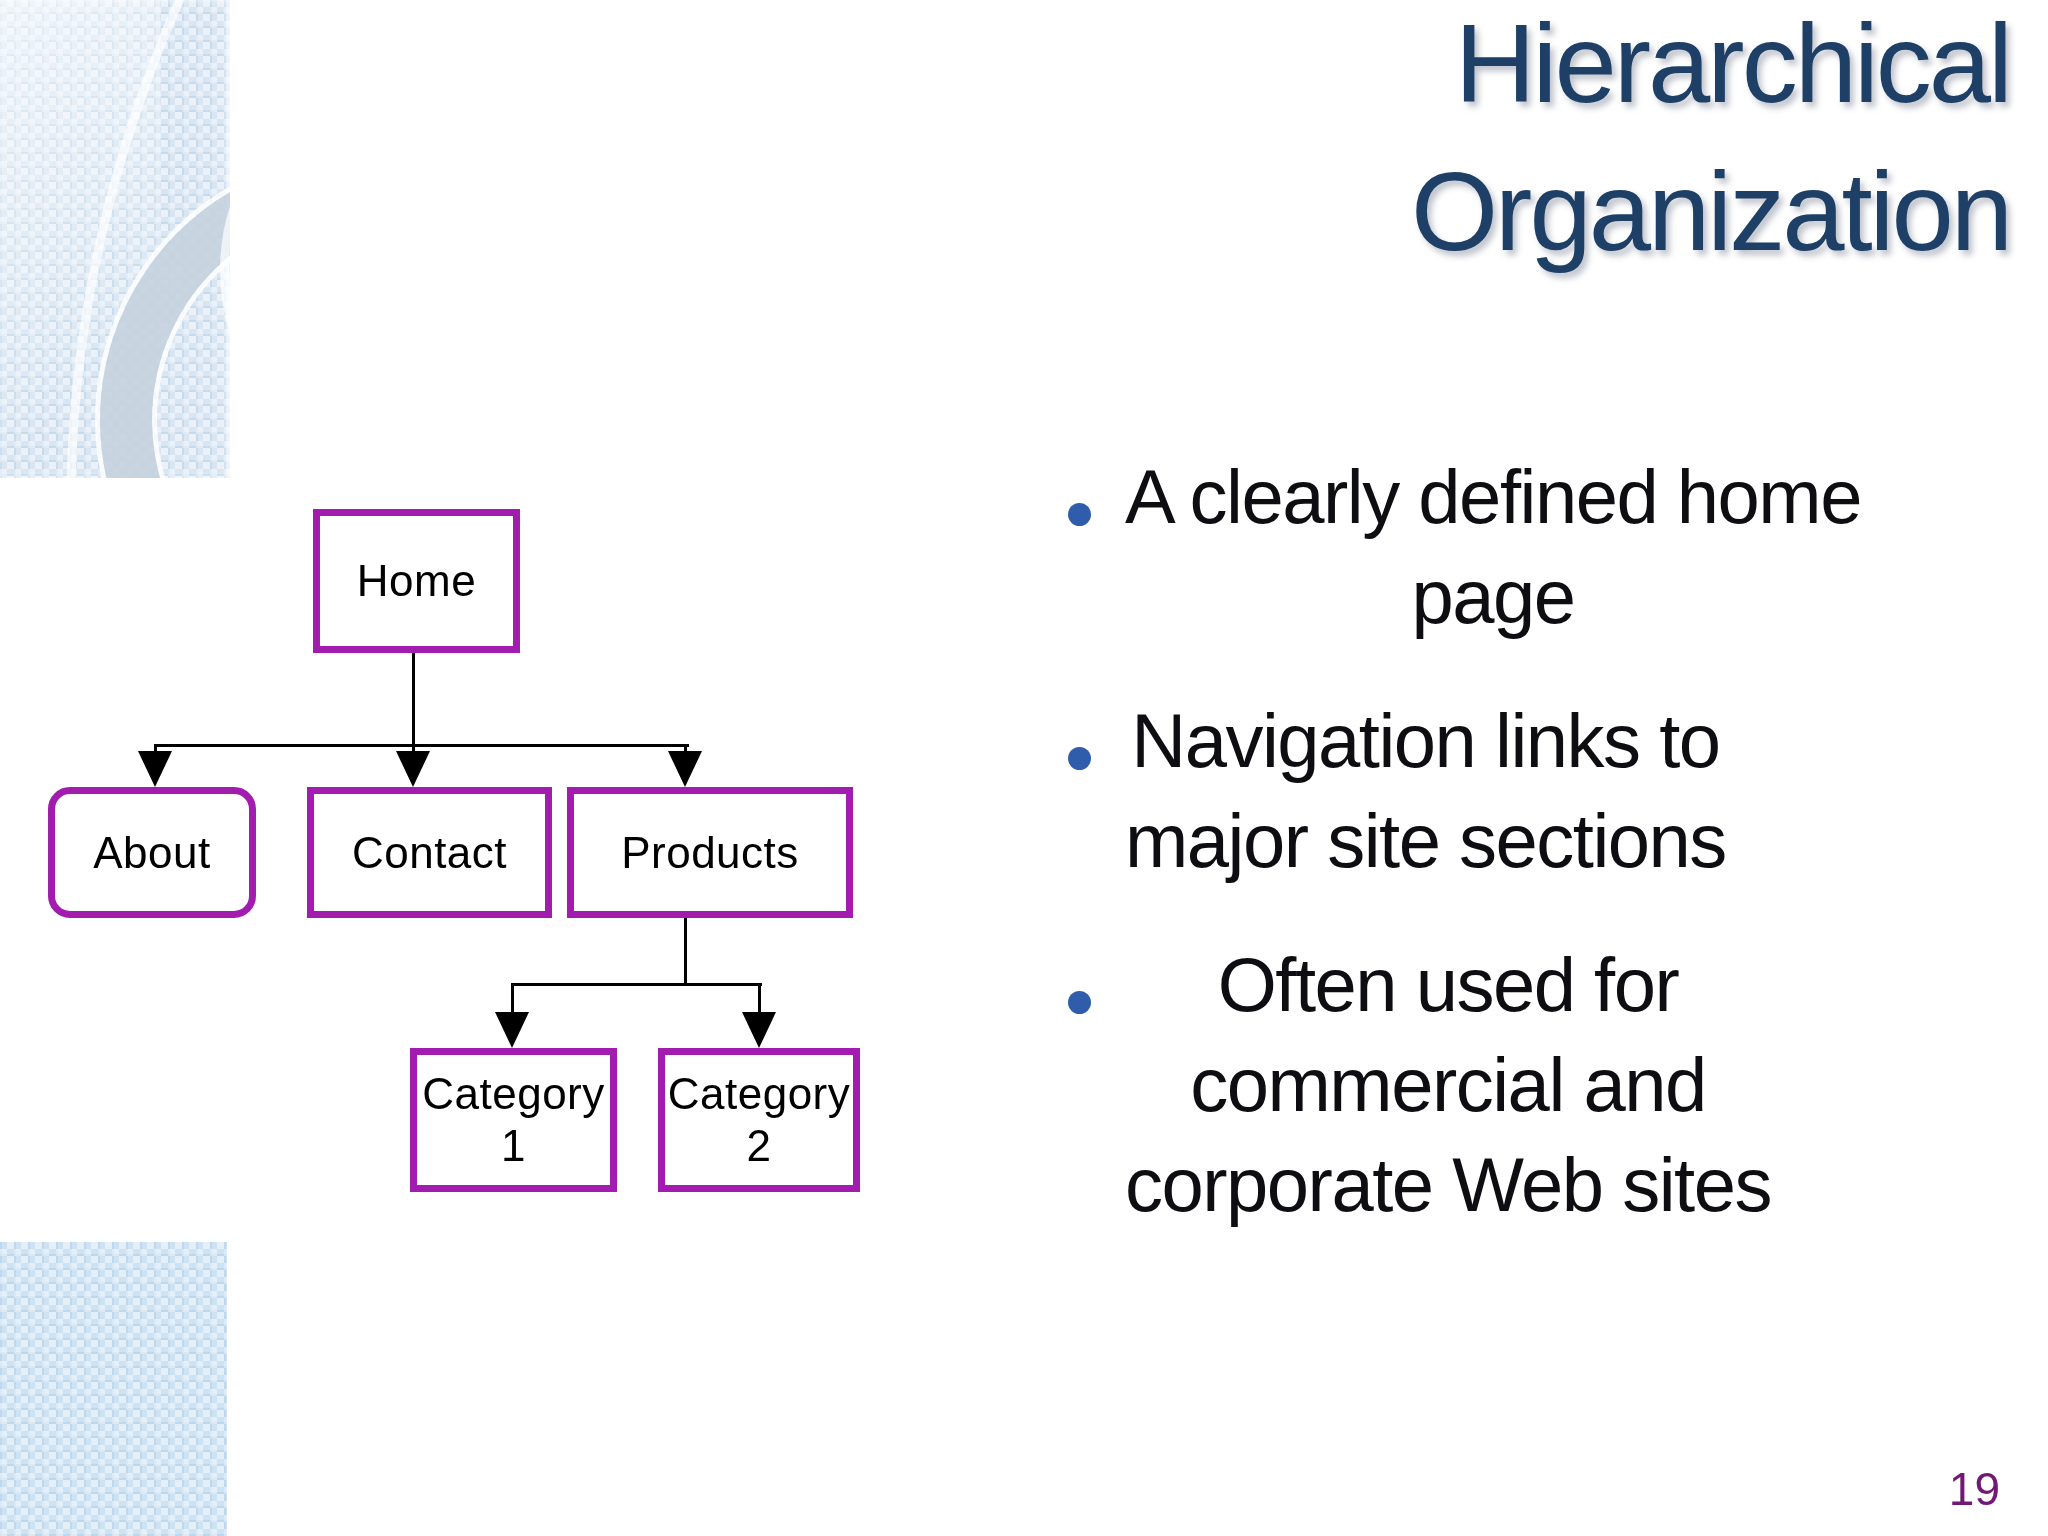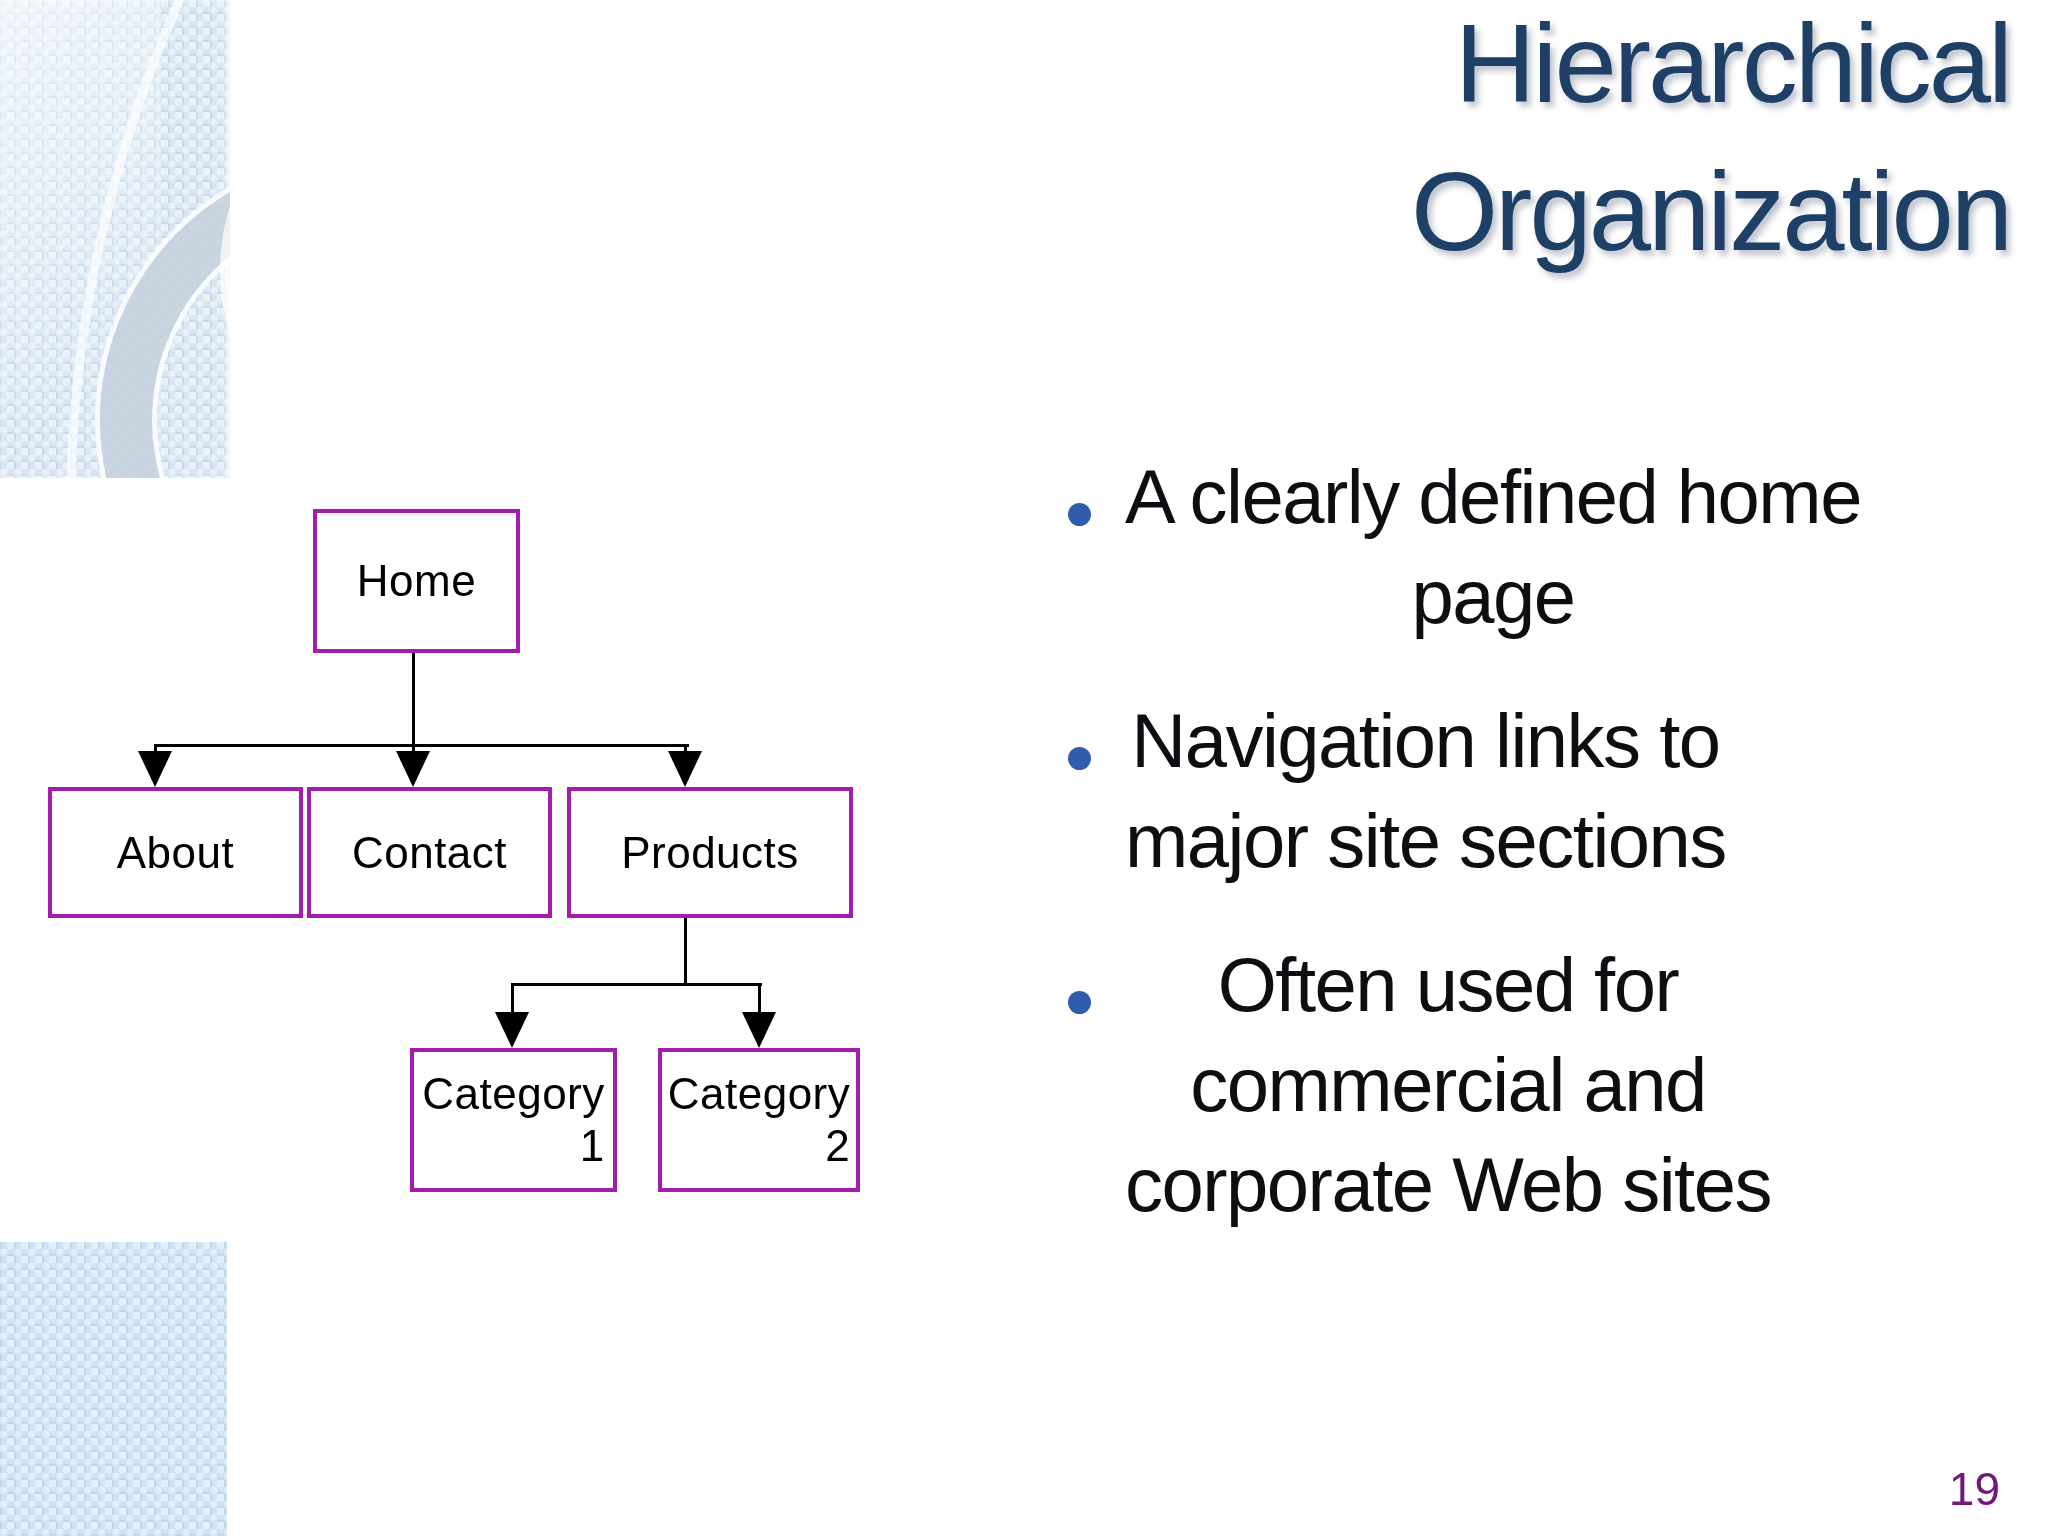--- a/index.html
+++ b/index.html
@@ -48,26 +48,26 @@
   .bullet-item{display:flex;align-items:flex-start;gap:34px;margin-bottom:44px;}
   .dot{width:23px;height:23px;border-radius:50%;background:#2f5dab;margin-top:56px;flex:0 0 auto;}
   .btext{
     font-size:76px;line-height:100px;letter-spacing:-1.5px;color:#0e0e12;
     white-space:pre-line;
   }
 
   
   .diagram{position:absolute;inset:0;}
   .node{
-    position:absolute;box-sizing:border-box;border:4px solid #a21caf;background:#fff;
-    display:flex;align-items:center;justify-content:center;text-align:right;
+    position:absolute;box-sizing:border-box;border:7px solid #a21caf;background:#fff;
+    display:flex;align-items:center;justify-content:center;text-align:center;
     font-size:44px;color:#000;letter-spacing:.5px;white-space:pre-line;line-height:1.18;
   }
   .node-home{left:313px;top:509px;width:207px;height:144px;}
-  .node-about{left:48px;top:787px;width:255px;height:131px;}
+  .node-about{left:48px;top:787px;width:208px;height:131px;border-radius:22px;}
   .node-contact{left:307px;top:787px;width:245px;height:131px;}
   .node-products{left:567px;top:787px;width:286px;height:131px;}
   .node-cat1{left:410px;top:1048px;width:207px;height:144px;}
   .node-cat2{left:658px;top:1048px;width:202px;height:144px;}
 
   .line{position:absolute;background:#000;}
   .v-home{left:412px;top:653px;width:3px;height:102px;}
   .h-line1{left:154px;top:744px;width:535px;height:3px;}
   .stub-about{left:154px;top:744px;width:3px;height:16px;}
   .stub-products{left:684px;top:744px;width:3px;height:16px;}

